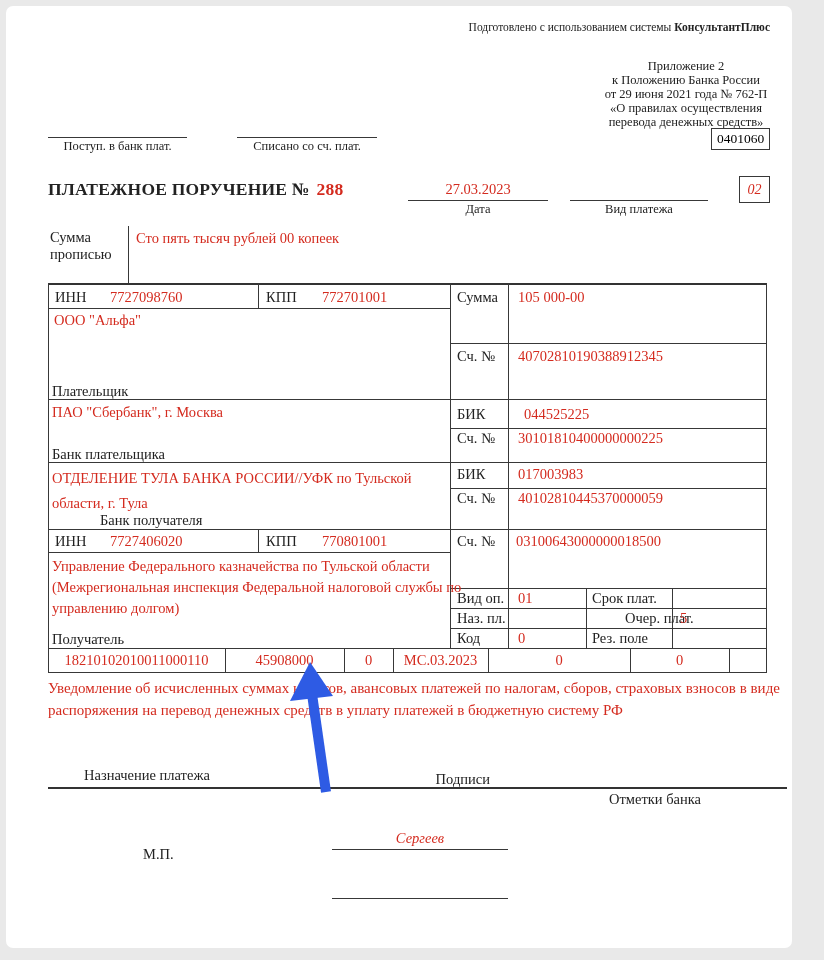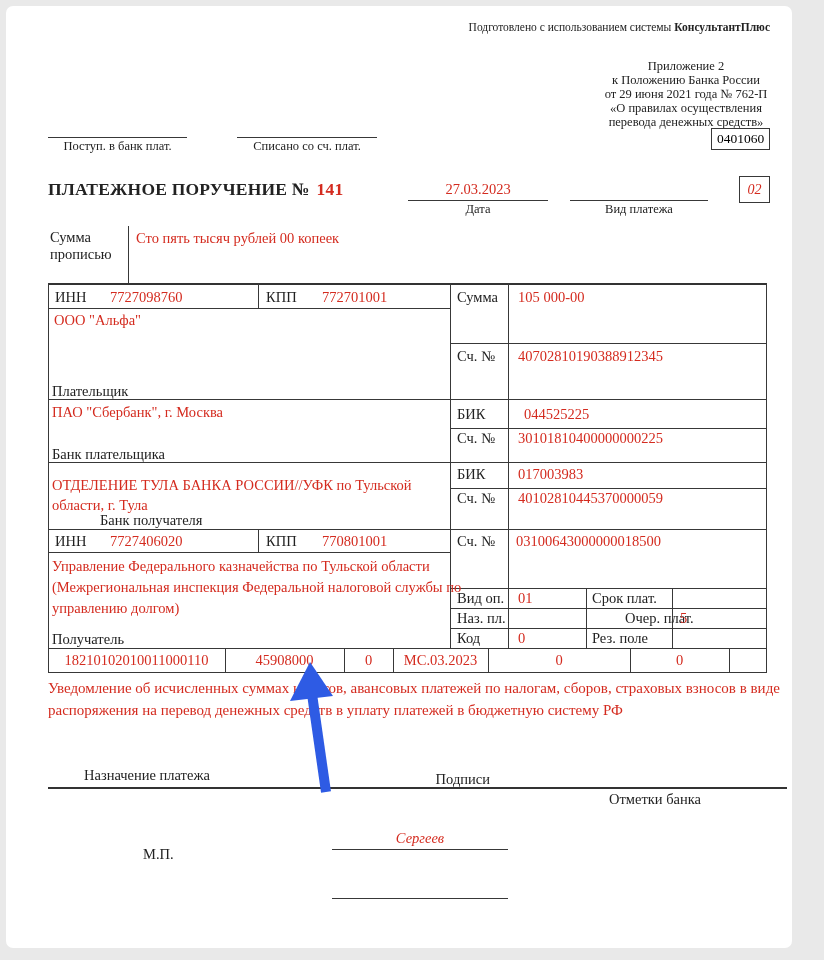--- a/index.html
+++ b/index.html
@@ -42,21 +42,21 @@
   <div>перевода денежных средств»</div>
 </div>
 
 <div class="box" style="left:711px;top:128px;width:57px;height:20px;font-size:13.5px;">0401060</div>
 
 <div class="hl" style="left:48px;top:137px;width:139px;"></div>
 <div class="t tiny c" style="left:48px;top:139px;width:139px;">Поступ. в банк плат.</div>
 <div class="hl" style="left:237px;top:137px;width:140px;"></div>
 <div class="t tiny c" style="left:237px;top:139px;width:140px;">Списано со сч. плат.</div>
 
-<div class="t title" style="left:48px;top:179px;"><span>ПЛАТЕЖНОЕ ПОРУЧЕНИЕ №</span><span class="red" style="margin-left:7px;">141</span></div>
+<div class="t title" style="left:48px;top:179px;"><span>ПЛАТЕЖНОЕ ПОРУЧЕНИЕ №</span><span class="red" style="margin-left:7px;">288</span></div>
 <div class="t c red" style="left:408px;top:181px;width:140px;">27.03.2023</div>
 <div class="hl" style="left:408px;top:200px;width:140px;"></div>
 <div class="t tiny c" style="left:408px;top:202px;width:140px;">Дата</div>
 <div class="hl" style="left:570px;top:200px;width:138px;"></div>
 <div class="t tiny c" style="left:570px;top:202px;width:138px;">Вид платежа</div>
 <div class="box red" style="left:739px;top:176px;width:29px;height:25px;font-size:14px;font-style:italic;">02</div>
 
 <div class="t wrap" style="left:50px;top:229px;width:80px;">Сумма прописью</div>
 <div class="t red" style="left:136px;top:230px;">Сто пять тысяч рублей 00 копеек</div>
 <div class="vl" style="left:128px;top:226px;height:57px;"></div>
@@ -102,21 +102,21 @@
 <div class="t" style="left:457px;top:348px;">Сч. №</div>
 <div class="t red" style="left:518px;top:348px;">40702810190388912345</div>
 
 <div class="t red" style="left:52px;top:404px;">ПАО "Сбербанк", г. Москва</div>
 <div class="t" style="left:52px;top:446px;">Банк плательщика</div>
 <div class="t" style="left:457px;top:406px;">БИК</div>
 <div class="t red" style="left:524px;top:406px;">044525225</div>
 <div class="t" style="left:457px;top:430px;">Сч. №</div>
 <div class="t red" style="left:518px;top:430px;">30101810400000000225</div>
 
-<div class="t red wrap" style="left:52px;top:466px;width:412px;line-height:20px;margin-top:9px;">ОТДЕЛЕНИЕ ТУЛА БАНКА РОССИИ//УФК по Тульской области, г. Тула</div>
+<div class="t red wrap" style="left:52px;top:466px;width:412px;line-height:25px;">ОТДЕЛЕНИЕ ТУЛА БАНКА РОССИИ//УФК по Тульской области, г. Тула</div>
 <div class="t" style="left:52px;top:512px;margin-left:48px;">Банк получателя</div>
 <div class="t" style="left:457px;top:466px;">БИК</div>
 <div class="t red" style="left:518px;top:466px;">017003983</div>
 <div class="t" style="left:457px;top:490px;">Сч. №</div>
 <div class="t red" style="left:518px;top:490px;">40102810445370000059</div>
 
 <div class="t" style="left:55px;top:533px;">ИНН</div>
 <div class="t red" style="left:110px;top:533px;">7727406020</div>
 <div class="t" style="left:266px;top:533px;">КПП</div>
 <div class="t red" style="left:322px;top:533px;">770801001</div>

